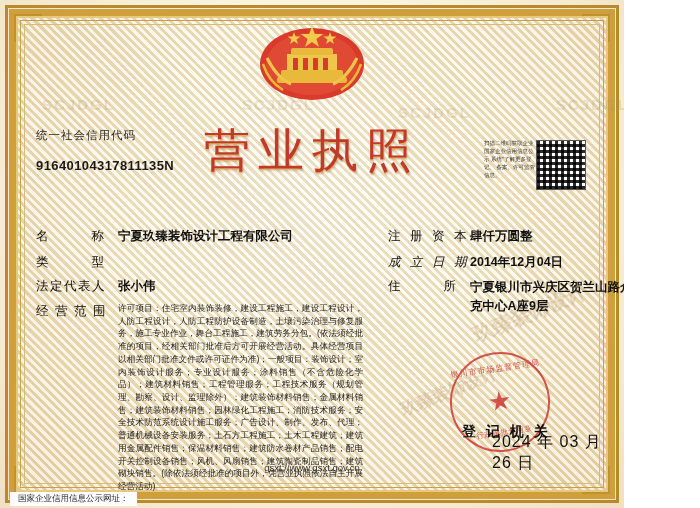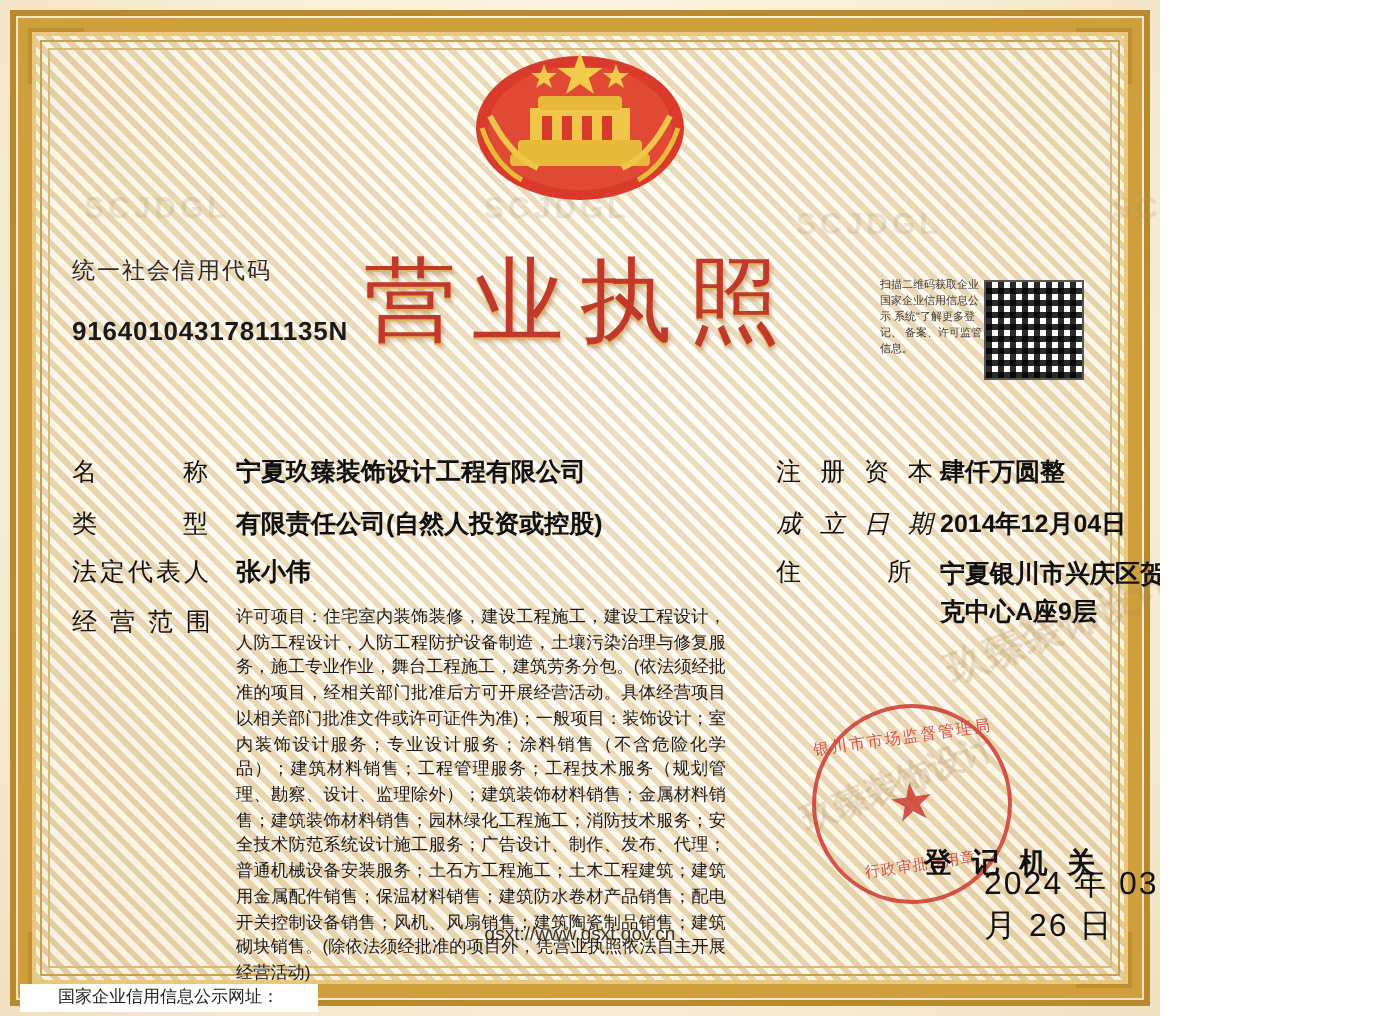--- a/index.html
+++ b/index.html
@@ -2,21 +2,21 @@
 <html><head>
 <meta charset="utf-8">
 <style>
   html,body{margin:0;padding:0;}
   body{
     width:700px;height:508px;overflow:hidden;
     font-family:"Liberation Sans","DejaVu Sans",sans-serif;
     background:#ffffff;
   }
   .license{
-    position:relative;width:580px;height:508px;
+    position:relative;width:624px;height:508px;
     background:
       radial-gradient(ellipse at 50% 42%, #fffdf6 0%, #fdf6e4 45%, #f6ead0 75%, #f0e0c0 100%);
     box-sizing:border-box;
     overflow:hidden;
   }
   
   .border-outer{
     position:absolute;left:5px;top:5px;right:5px;bottom:5px;
     border:3px solid #b8892f;
     box-sizing:border-box;
@@ -170,21 +170,21 @@
     margin-left:40px;
   }
 
   
   .site{
     position:absolute;left:50%;transform:translateX(-50%);top:462px;
     font-size:9.5px;color:#333;
   }
   .foot-left{
     position:absolute;left:10px;bottom:2px;font-size:8.5px;color:#222;
-    background:#ffffff;padding:1px 19px;
+    background:#ffffff;padding:1px 8px;
   }
   .foot-right{
     position:absolute;right:12px;bottom:2px;font-size:11px;color:#111;
   }
 </style>
 </head>
 <body>
 
 <div class="license">
 
@@ -236,21 +236,20 @@
   <div class="qr-note">扫描二维码获取企业
 国家企业信用信息公示
 系统"了解更多登记、
 备案、许可监管信息。</div>
   <div class="qr"></div>
 
   <div class="field-label lab-name">名　　称</div>
   <div class="field-value val-name">宁夏玖臻装饰设计工程有限公司</div>
 
   <div class="field-label lab-type">类　　型</div>
-  <div class="field-value val-type">有限责任公司(自然人投资或控股)</div>
 
   <div class="field-label lab-legal">法定代表人</div>
   <div class="field-value val-legal">张小伟</div>
 
   <div class="field-label lab-scope">经 营 范 围</div>
   <div class="scope-text">许可项目：住宅室内装饰装修，建设工程施工，建设工程设计，人防工程设计，人防工程防护设备制造，土壤污染治理与修复服务，施工专业作业，舞台工程施工，建筑劳务分包。(依法须经批准的项目，经相关部门批准后方可开展经营活动。具体经营项目以相关部门批准文件或许可证件为准)；一般项目：装饰设计；室内装饰设计服务；专业设计服务；涂料销售（不含危险化学品）；建筑材料销售；工程管理服务；工程技术服务（规划管理、勘察、设计、监理除外）；建筑装饰材料销售；金属材料销售；建筑装饰材料销售；园林绿化工程施工；消防技术服务；安全技术防范系统设计施工服务；广告设计、制作、发布、代理；普通机械设备安装服务；土石方工程施工；土木工程建筑；建筑用金属配件销售；保温材料销售；建筑防水卷材产品销售；配电开关控制设备销售；风机、风扇销售；建筑陶瓷制品销售；建筑砌块销售。(除依法须经批准的项目外，凭营业执照依法自主开展经营活动)</div>
 
   <div class="field-label lab-cap">注 册 资 本</div>
   <div class="field-value val-cap">肆仟万圆整</div>
 

